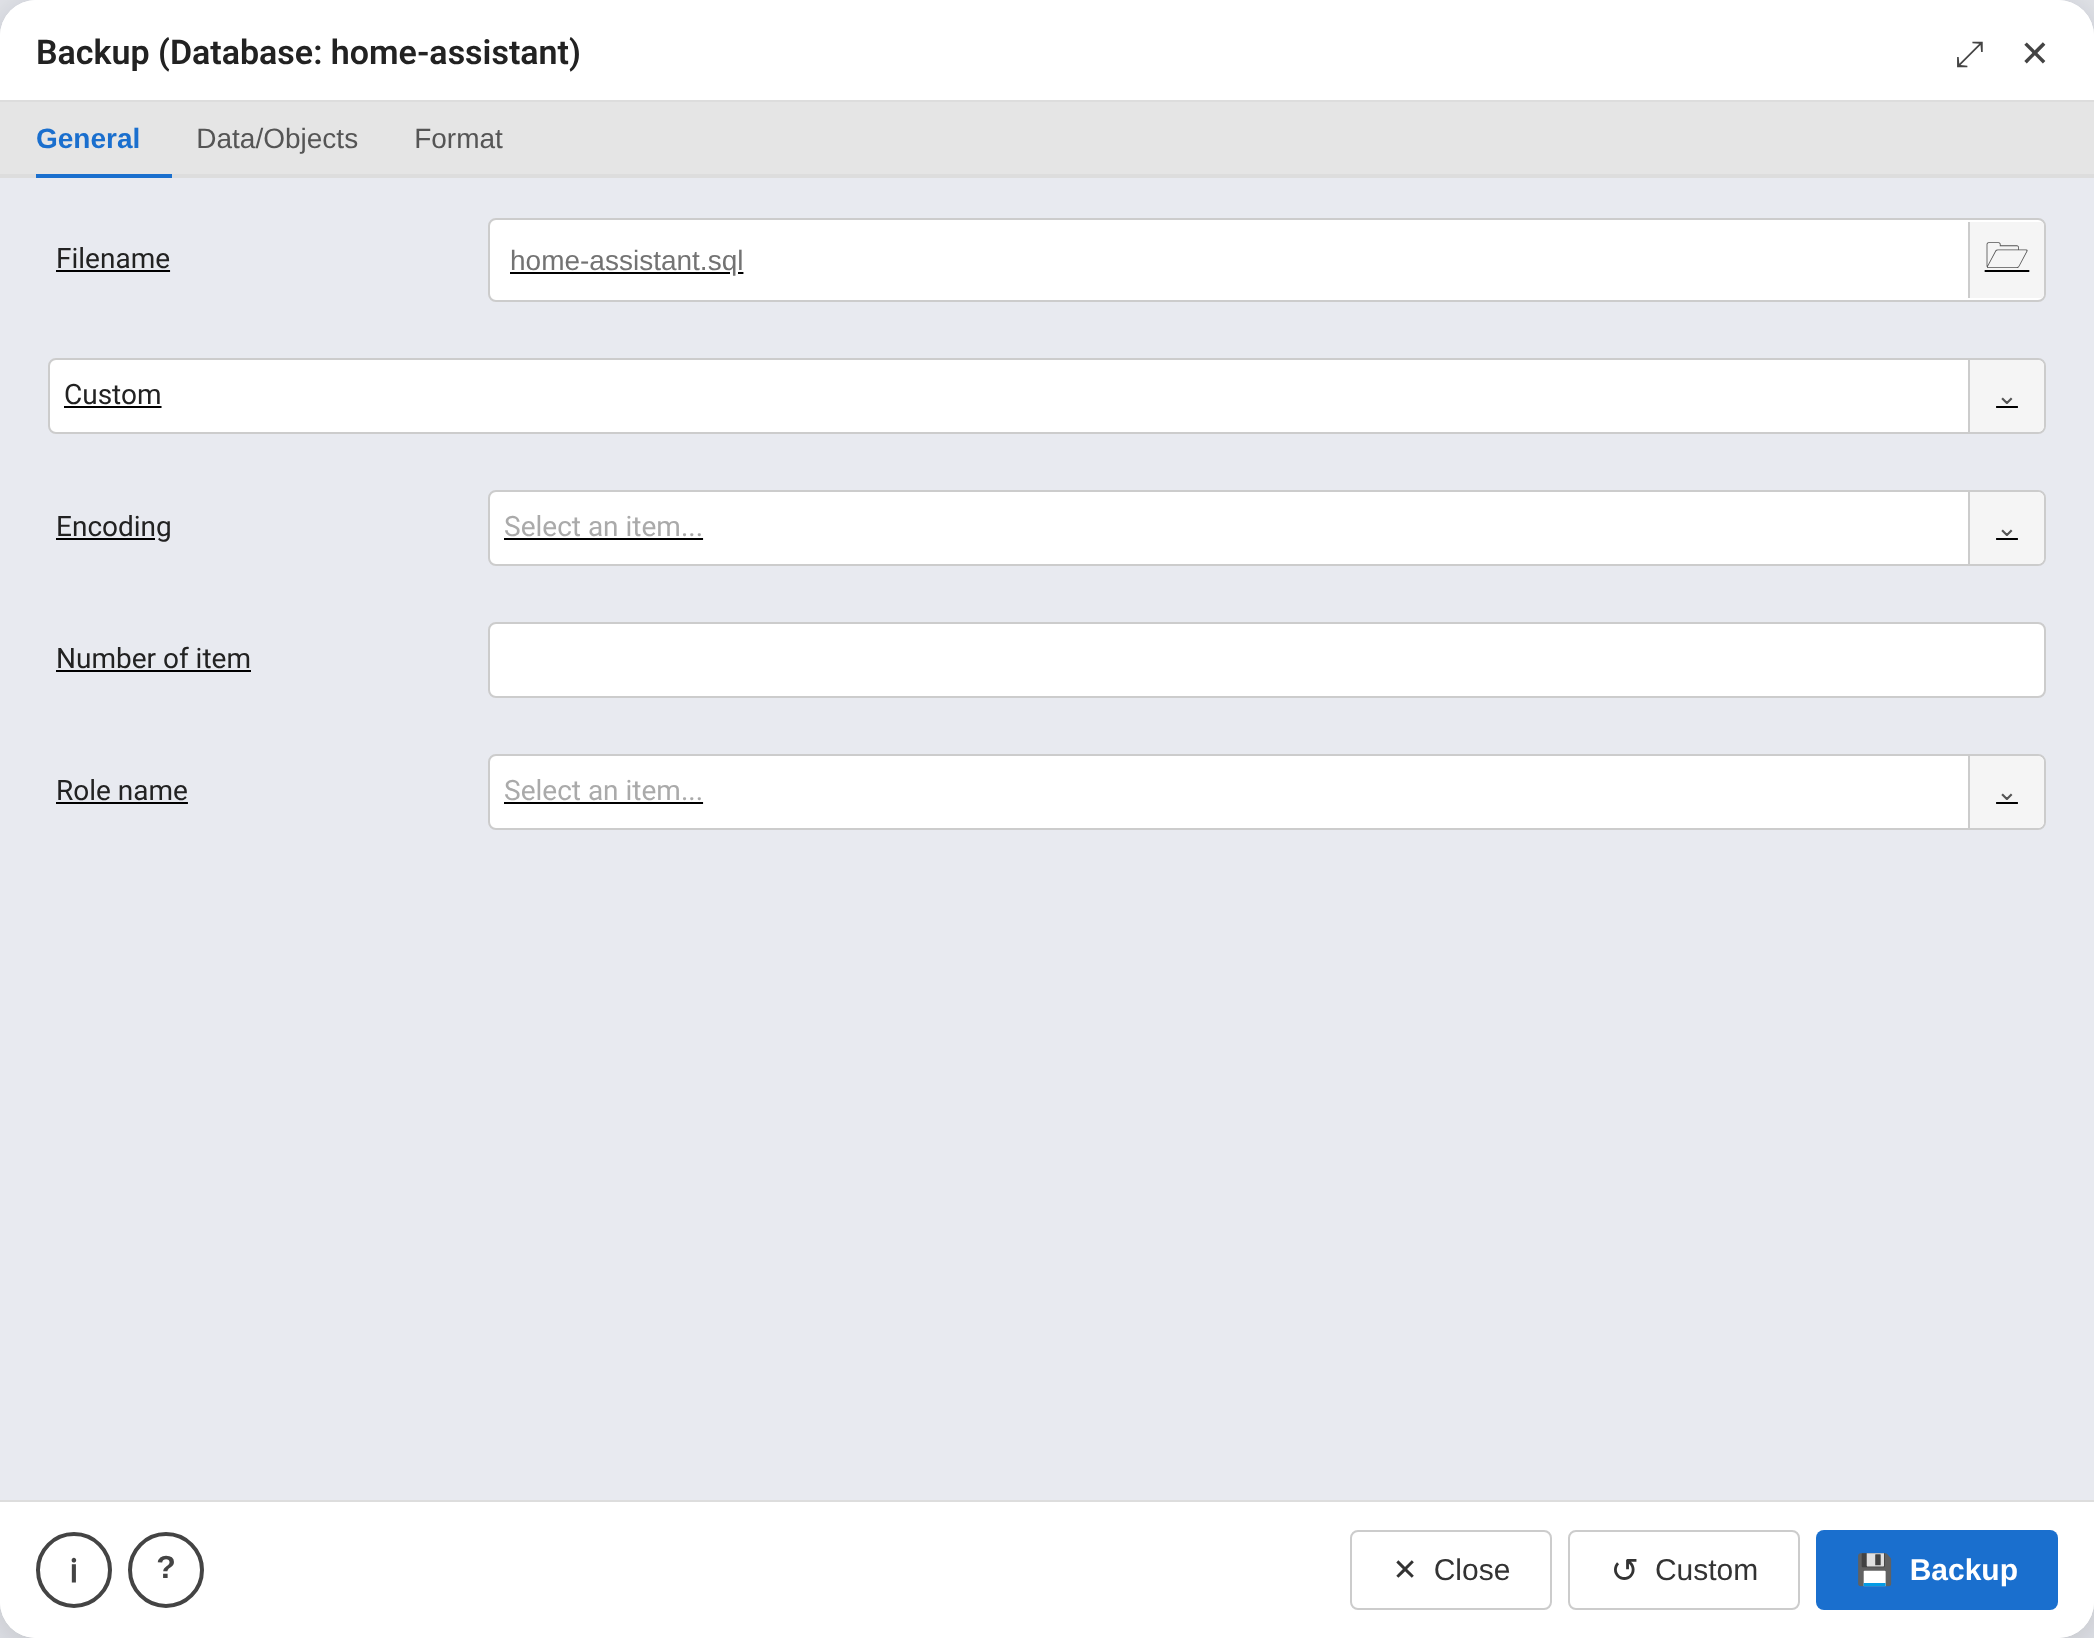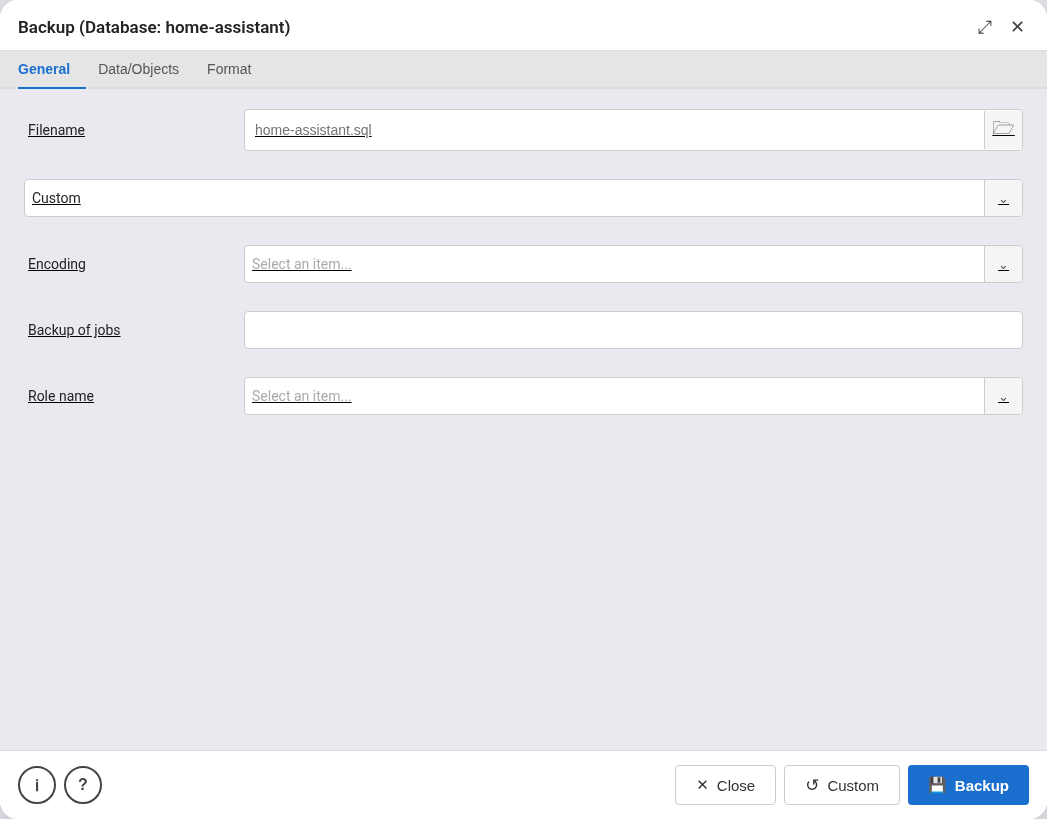--- a/index.html
+++ b/index.html
@@ -279,21 +279,21 @@
         <div class="select-wrapper">
           <div class="select-display select-placeholder">Select an item...</div>
           <div class="select-arrow-btn">
             <span>⌄</span>
           </div>
         </div>
       </div>
     </div>
 
     <div class="form-row">
-      <div class="form-label">Backup of jobs</div>
+      <div class="form-label">Number of item</div>
       <div class="form-control">
         <input class="text-input" value="" style="">
       </div>
     </div>
 
     <div class="form-row">
       <div class="form-label">Role name</div>
       <div class="form-control">
         <div class="select-wrapper">
           <div class="select-display select-placeholder">Select an item...</div>

